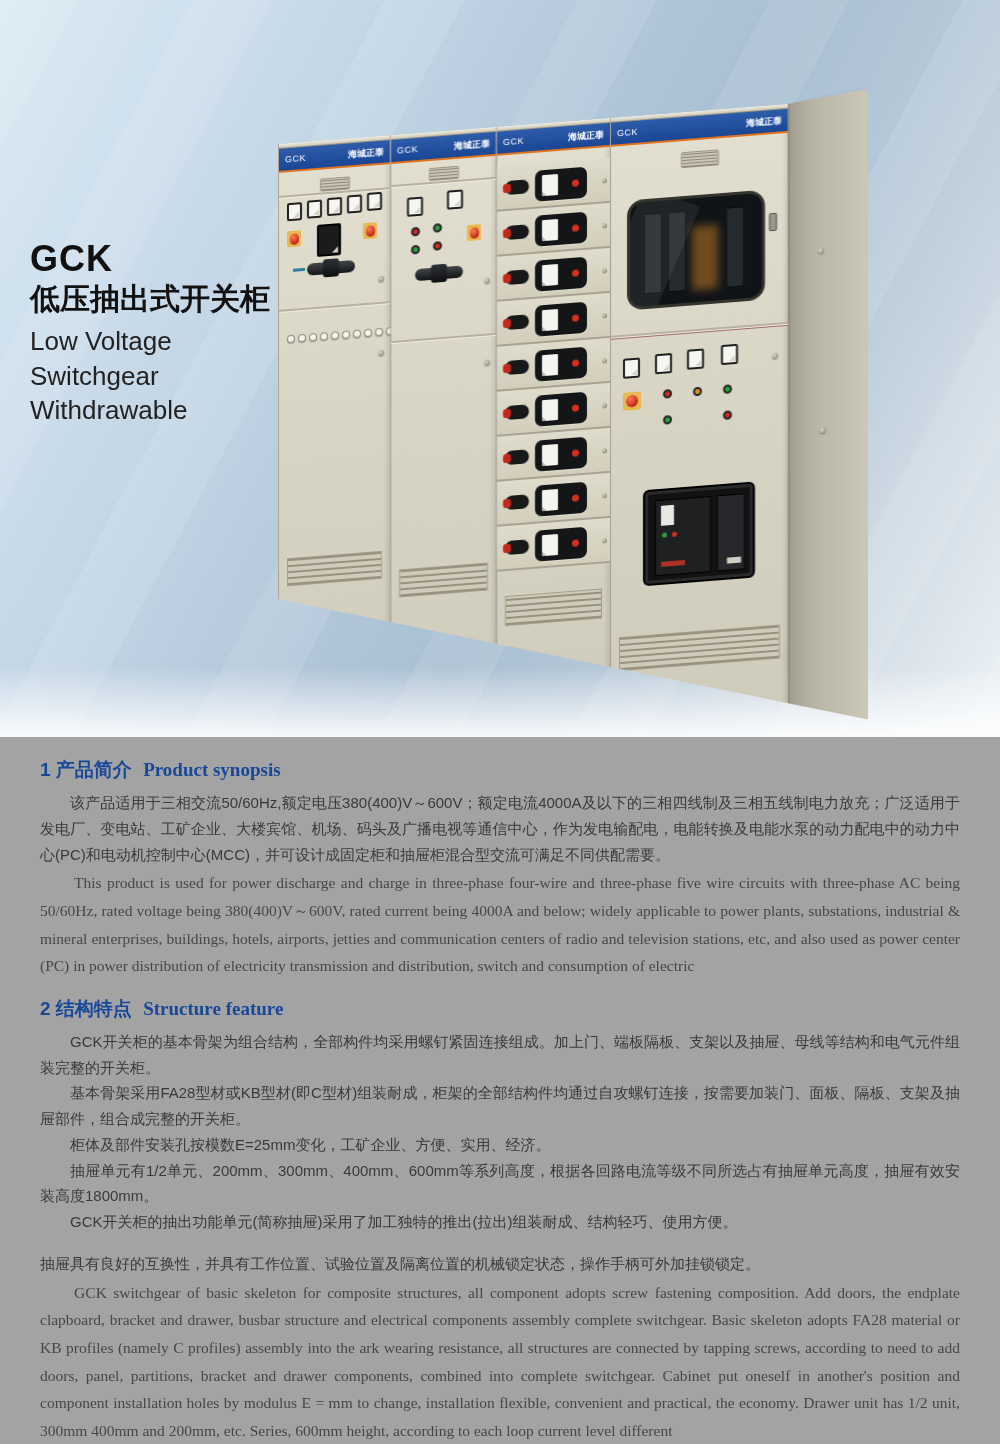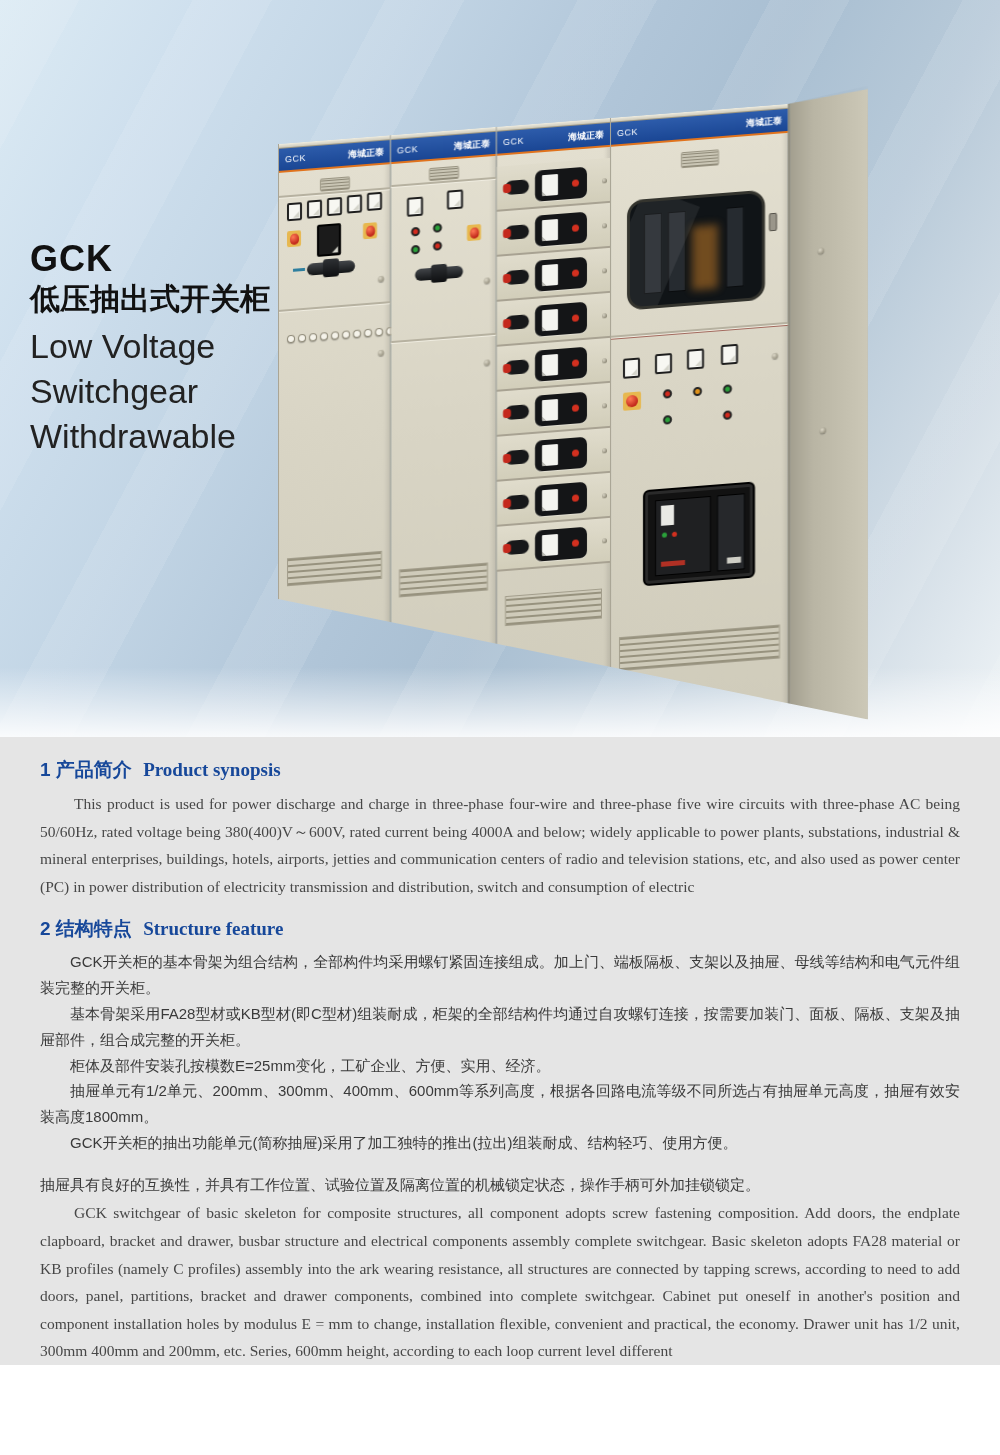--- a/index.html
+++ b/index.html
@@ -11,21 +11,21 @@
     background:linear-gradient(118deg,#dcebf4 0%,#cfe0ee 14%,#c2d5e5 30%,#b0c5d8 48%,#a9bfd2 58%,#b8cad9 72%,#d2dde6 86%,#eef3f6 100%);
     overflow:hidden; }
   .hero::before { content:""; position:absolute; inset:0;
     background:repeating-linear-gradient(118deg, rgba(255,255,255,.10) 0 70px, rgba(255,255,255,0) 70px 170px); }
   .hero::after { content:""; position:absolute; left:0; right:0; bottom:0; height:70px;
     background:linear-gradient(180deg, rgba(255,255,255,0), rgba(255,255,255,.9)); }
 
   .title-block { position:absolute; left:30px; top:238px; z-index:5; color:#111; }
   .t-model { font-size:36px; font-weight:bold; letter-spacing:1px; line-height:1.15; }
   .t-cn { font-size:30px; font-weight:bold; line-height:1.3; margin-bottom:6px; }
-  .t-en { font-size:34px; font-weight:400; color:#222; line-height:1.32; }
+  .t-en { font-size:26px; font-weight:400; color:#222; line-height:1.32; }
 
   
   .photo-stage { position:absolute; left:278px; top:78px; width:660px; height:665px; z-index:2; }
   .cab-row { position:absolute; left:0; top:66px; width:590px; height:630px; display:flex;
     transform:skewY(-4.5deg); transform-origin:0 0;
     clip-path:polygon(0 0, 508px 0, 590px -12px, 590px 622px, 0 455px);
     filter:drop-shadow(3px 8px 9px rgba(60,80,100,.28)); }
   .cabinet { position:relative; height:100%;
     background:linear-gradient(180deg,#e4e0d1 0%, #d9d5c5 45%, #cfcbba 100%);
     border-left:1px solid #aaa595; box-shadow:inset -3px 0 4px rgba(0,0,0,.10); }
@@ -98,21 +98,21 @@
   .brk-red { background:#d3301f; } .brk-grn { background:#2aa13a; }
   .brk-stripe { position:absolute; left:5px; bottom:8px; width:24px; height:5px; background:#b03024; }
   .brk-side { position:absolute; right:8px; top:9px; width:28px; height:76px; background:#26282b; border:1px solid #000; }
   .brk-tag { position:absolute; right:3px; bottom:6px; width:14px; height:6px; background:#cfcfc6; }
 
   .side-face { width:80px; height:640px; align-self:flex-start;
     background:linear-gradient(90deg,#a39f8f 0, #b9b5a4 30%, #ccc8b7 100%);
     border-left:2px solid #8f8a78; transform:skewY(-6deg); transform-origin:0 0; position:relative; }
 
   
-  .content { position:relative; padding:8px 40px 0 40px; background:#e5e5e5; }
+  .content { position:relative; padding:8px 40px 0 40px; background:#a3a3a3; }
   .sec-head { font-size:19px; color:#17489a; margin:12px 0 7px; }
   .sec-head .cn { font-weight:bold; font-family:"Liberation Sans",sans-serif; }
   .sec-head .en { font-family:"Liberation Serif",serif; font-weight:600; margin-left:6px; }
   p.cn { font-size:15px; color:#3a3a3a; line-height:1.72; text-align:justify; text-indent:2em; }
   p.cn.no-indent { text-indent:0;margin-top:16px; }
   p.en { font-family:"Liberation Serif",serif; font-size:15.5px; color:#474747; line-height:1.78;
     text-align:justify; text-indent:2.2em; margin-top:2px; }
 </style>
 </head>
 <body>
@@ -330,20 +330,21 @@
   </div>
 </div>
 
 <div class="content">
 
   <section>
     <h2 class="sec-head">
       <span class="cn">1 产品简介</span>
       <span class="en">Product synopsis</span>
     </h2>
+    <p class="cn">该产品适用于三相交流50/60Hz,额定电压380(400)V～600V；额定电流4000A及以下的三相四线制及三相五线制电力放充；广泛适用于发电厂、变电站、工矿企业、大楼宾馆、机场、码头及广播电视等通信中心，作为发电输配电，电能转换及电能水泵的动力配电中的动力中心(PC)和电动机控制中心(MCC)，并可设计成固定柜和抽屉柜混合型交流可满足不同供配需要。</p>
     <p class="en">This product is used for power discharge and charge in three-phase four-wire and three-phase five wire circuits with three-phase AC being 50/60Hz, rated voltage being 380(400)V～600V, rated current being 4000A and below; widely applicable to power plants, substations, industrial &amp; mineral enterprises, buildings, hotels, airports, jetties and communication centers of radio and television stations, etc, and also used as power center (PC) in power distribution of electricity transmission and distribution, switch and consumption of electric</p>
   </section>
 
   <section>
     <h2 class="sec-head" style="margin-top:16px;">
       <span class="cn">2 结构特点</span>
       <span class="en">Structure feature</span>
     </h2>
     <p class="cn">GCK开关柜的基本骨架为组合结构，全部构件均采用螺钉紧固连接组成。加上门、端板隔板、支架以及抽屉、母线等结构和电气元件组装完整的开关柜。</p>
     <p class="cn">基本骨架采用FA28型材或KB型材(即C型材)组装耐成，柜架的全部结构件均通过自攻螺钉连接，按需要加装门、面板、隔板、支架及抽屉部件，组合成完整的开关柜。</p>

